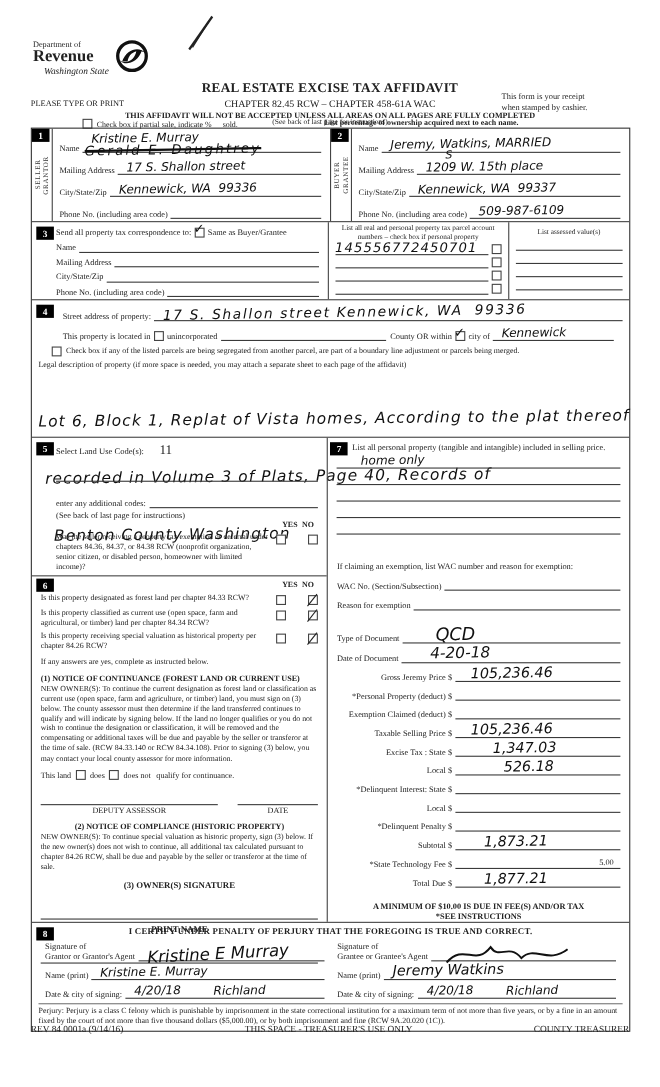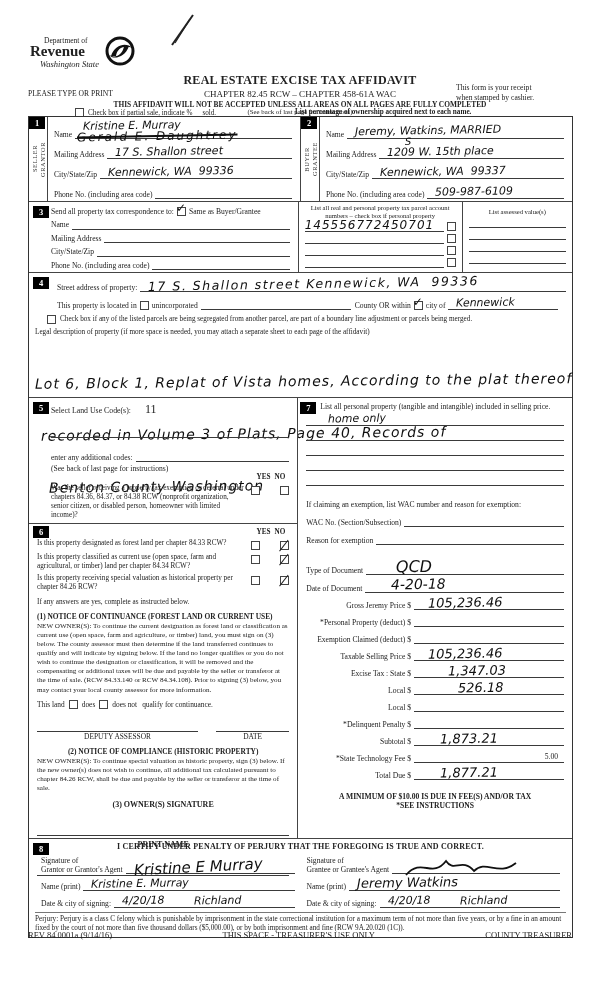--- a/index.html
+++ b/index.html
@@ -21,21 +21,21 @@
       transform:rotate(-52deg);left:-4px;top:3px;}
   .numbox{position:absolute;width:16px;height:12px;background:#000;color:#fff;
       font:bold 8.5px "Liberation Serif",serif;display:flex;align-items:center;
       justify-content:center;}
   .vstrip{width:18px;border-right:1px solid #444;display:flex;align-items:center;
       justify-content:center;gap:1px;flex:none;}
   .vlab{writing-mode:vertical-rl;transform:rotate(180deg);font-size:6.4px;
       letter-spacing:.6px;color:#333;}
   
   .logo{left:30px;top:36px;display:flex;gap:4px;}
-  .logo .dep{font-size:7.5px;display:block;margin-left:14px;}
+  .logo .dep{font-size:7.5px;display:block;margin-left:0;}
   .logo .rev{font-size:15px;font-weight:bold;display:block;line-height:.9;}
   .logo .wa{font-size:8.5px;font-style:italic;display:block;margin-left:10px;}
   .receipt-line{right:40px;top:50px;font-family:"Liberation Sans",sans-serif;
       font-size:12.5px;color:#3c3c3c;}
   .title-blk{left:0;right:0;top:73px;text-align:center;}
   .title-blk .t1{font-size:12px;font-weight:bold;letter-spacing:.3px;}
   .title-blk .t2{font-size:9px;margin-top:1px;}
   .please{left:28px;top:89px;font-size:7.6px;}
   .rnote{left:456px;top:83px;font-size:7.6px;line-height:1.3;width:110px;}
   .notacc{left:0;right:0;top:100px;text-align:center;font-size:7.4px;font-weight:bold;}
@@ -404,21 +404,21 @@
         <div class="fl" style="margin-top:3px">
             <span class="ln"></span>
           </div>
         <div class="fl" style="margin-top:3px">
             <span class="ln"></span>
           </div>
         <div class="fl" style="margin-top:3px">
             <span class="ln"></span>
           </div>
 
-        <div style="font-size:7.6px;margin-top:14px">If claiming an exemption, list WAC number and reason for exemption:</div>
+        <div style="font-size:7.6px;margin-top:24px">If claiming an exemption, list WAC number and reason for exemption:</div>
         <div class="fl" style="margin-top:6px">
           <span class="lbl">WAC No. (Section/Subsection)</span>
           <span class="ln"></span>
         </div>
         <div class="fl" style="margin-top:6px">
           <span class="lbl">Reason for exemption</span>
           <span class="ln"></span>
         </div>
 
         <div class="fl" style="margin-top:16px;height:14px">
@@ -462,20 +462,26 @@
           <div class="fl">
             <span class="lbl">Excise Tax : State  $</span>
             <span class="val">
                 <span class="hw" style="left:34px">1,347.03</span>
               </span>
           </div>
           <div class="fl">
             <span class="lbl">Local  $</span>
             <span class="val">
                 <span class="hw" style="left:44px">526.18</span>
+              </span>
+          </div>
+          <div class="fl">
+            <span class="lbl">*Delinquent Interest: State  $</span>
+            <span class="val">
+                <span class="hw"></span>
               </span>
           </div>
           <div class="fl">
             <span class="lbl">Local  $</span>
             <span class="val">
                 <span class="hw"></span>
               </span>
           </div>
           <div class="fl">
             <span class="lbl">*Delinquent Penalty  $</span>

